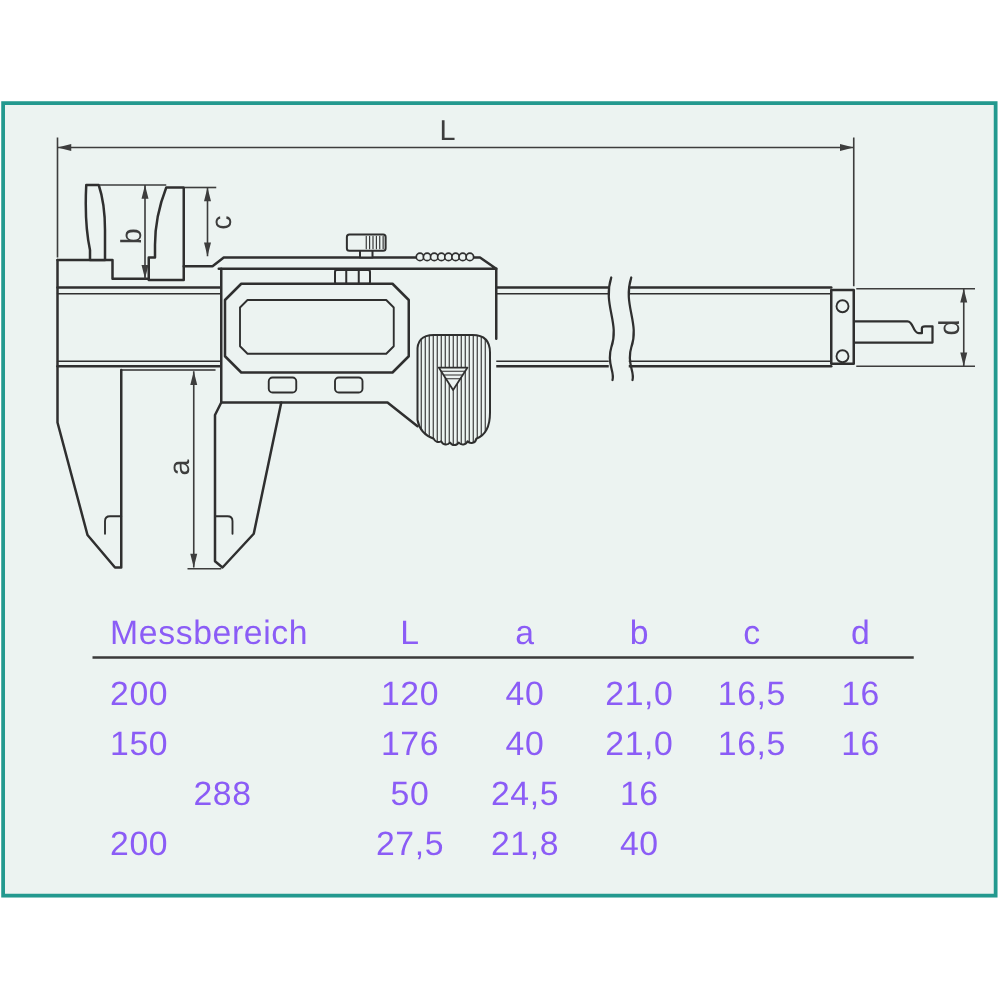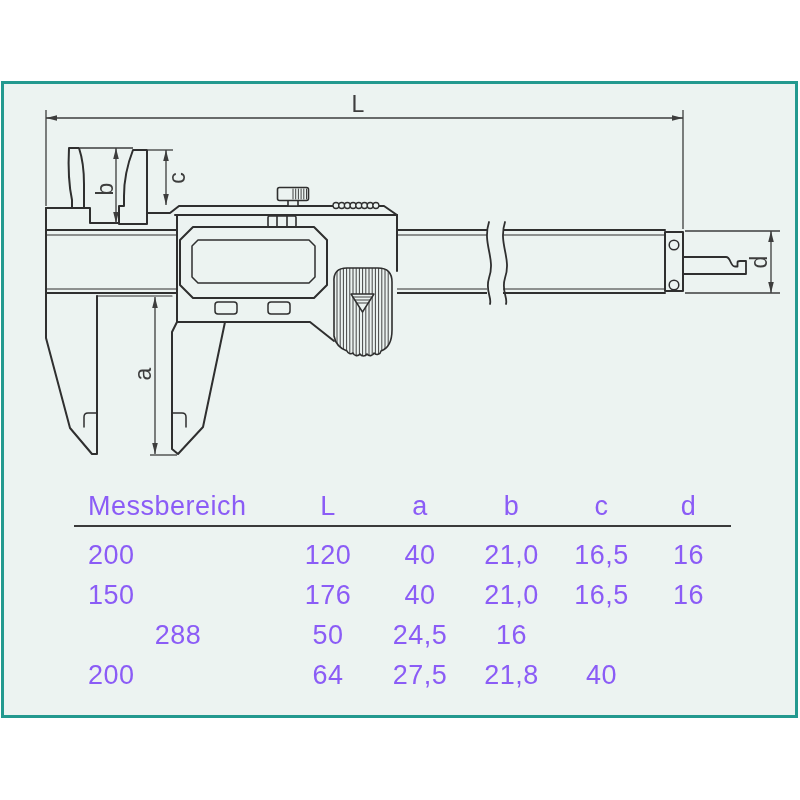--- a/index.html
+++ b/index.html
@@ -187,20 +187,19 @@
           <div class="cell">16</div>
         </div>
         <div class="spec-row">
           <div class="cell">288</div>
           <div class="cell">50</div>
           <div class="cell">24,5</div>
           <div class="cell">16</div>
         </div>
         <div class="spec-row">
           <div class="cell first">200</div>
-          <div class="cell">64</div>
           <div class="cell">27,5</div>
           <div class="cell">21,8</div>
           <div class="cell">40</div>
         </div>
       </div>
   </div>
 </div>
 
 </body></html>

